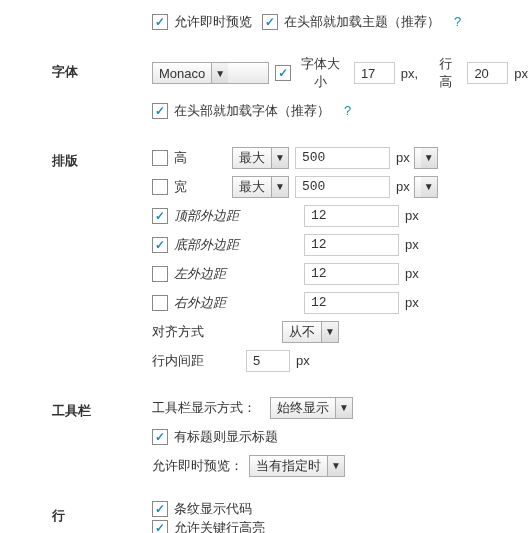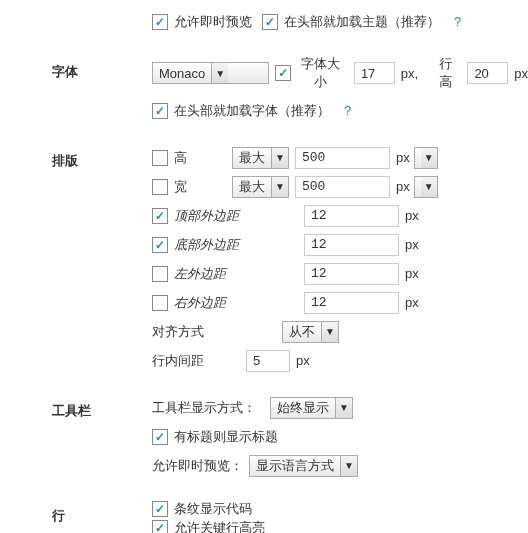--- a/index.html
+++ b/index.html
@@ -237,21 +237,21 @@
           <span class="sel-btn">▼</span>
         </div>
       </div>
       <div class="row">
         <span class="checkbox checked"></span>
         <span>有标题则显示标题</span>
       </div>
       <div class="row">
         <span style="margin-right:6px">允许即时预览：</span>
         <div class="select">
-          <span class="sel-text">显示语言方式</span>
+          <span class="sel-text">当有指定时</span>
           <span class="sel-btn">▼</span>
         </div>
       </div>
     </div>
   </div>
 
   <div class="section">
     <div class="section-label">行</div>
     <div class="section-body tight">
       <div class="row">

